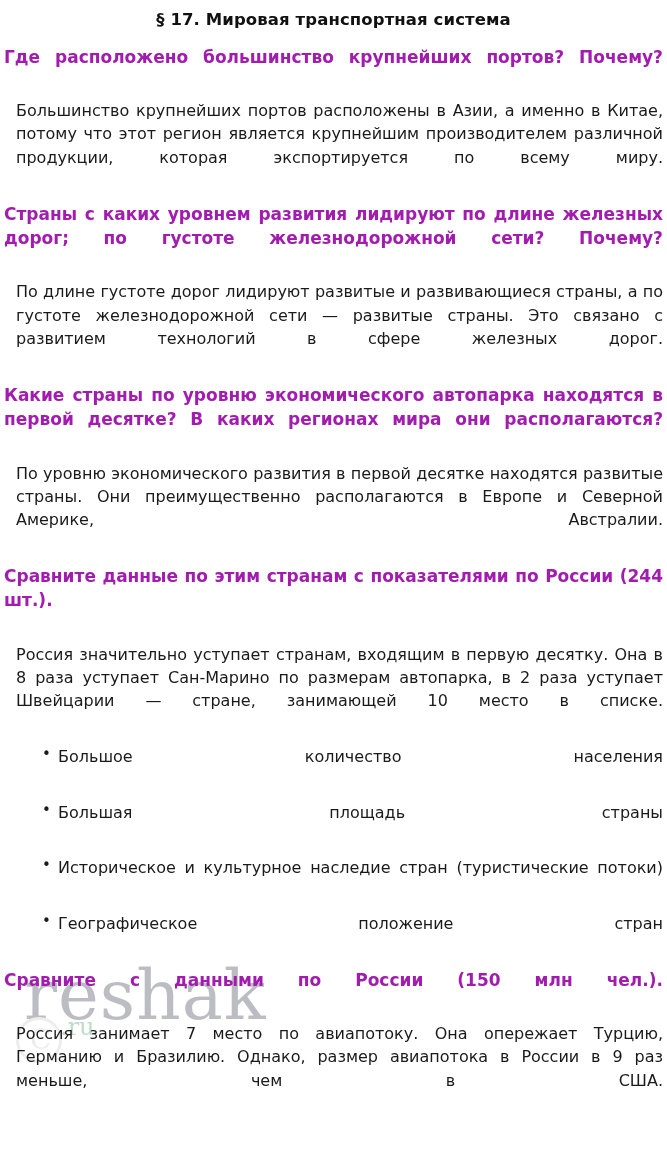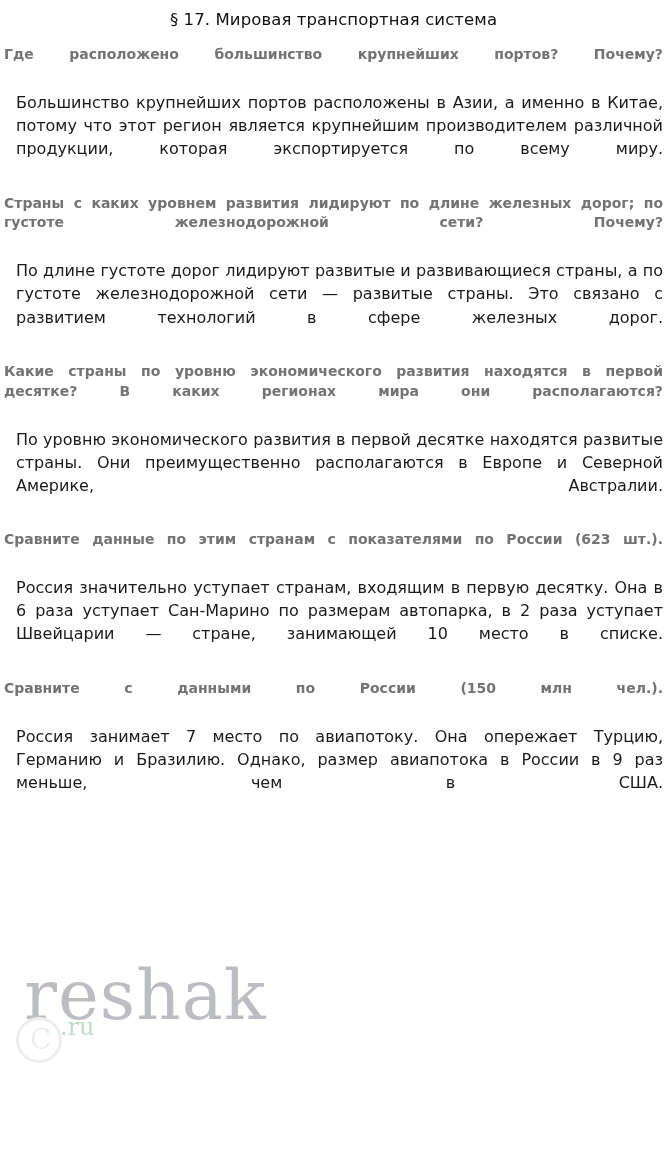--- a/index.html
+++ b/index.html
@@ -24,29 +24,29 @@
   }
   .content {
     position: relative;
     z-index: 2;
     padding: 6px 4px 0 4px;
     box-sizing: border-box;
   }
   .doc-title {
     text-align: center;
     font-size: 16.5px;
-    font-weight: normal;
+    font-weight: bold;
     color: #111;
     margin: 4px 0 16px 0;
     letter-spacing: 0.1px;
   }
   .q {
-    font-size: 14px;
+    font-size: 17px;
     font-weight: bold;
-    color: #737373;
+    color: #a21caf;
     text-align: justify;
     text-justify: inter-word;
     margin: 10px 0 6px 0;
     line-height: 1.42;
   }
   .q::after {
     content: "";
     display: inline-block;
     width: 100%;
   }
@@ -154,24 +154,30 @@
   <div class="content">
 
     <div class="doc-title">§ 17. Мировая транспортная система</div>
 
     <div class="q">Где расположено большинство крупнейших портов? Почему?</div>
     <div class="a">Большинство крупнейших портов расположены в Азии, а именно в Китае, потому что этот регион является крупнейшим производителем различной продукции, которая экспортируется по всему миру.</div>
 
     <div class="q">Страны с каких уровнем развития лидируют по длине железных дорог; по густоте железнодорожной сети? Почему?</div>
     <div class="a">По длине густоте дорог лидируют развитые и развивающиеся страны, а по густоте железнодорожной сети — развитые страны. Это связано с развитием технологий в сфере железных дорог.</div>
 
-    <div class="q">Какие страны по уровню экономического развития находятся в первой десятке? В каких регионах мира они располагаются?</div>
+    <div class="q">Какие страны по уровню экономического автопарка находятся в первой десятке? В каких регионах мира они располагаются?</div>
     <div class="a">По уровню экономического развития в первой десятке находятся развитые страны. Они преимущественно располагаются в Европе и Северной Америке, Австралии.</div>
 
-    <div class="q">Сравните данные по этим странам с показателями по России (623 шт.).</div>
-    <div class="a">Россия значительно уступает странам, входящим в первую десятку. Она в 6 раза уступает Сан-Марино по размерам автопарка, в 2 раза уступает Швейцарии — стране, занимающей 10 место в списке.</div>
+    <div class="q">Сравните данные по этим странам с показателями по России (244 шт.).</div>
+    <div class="a">Россия значительно уступает странам, входящим в первую десятку. Она в 8 раза уступает Сан-Марино по размерам автопарка, в 2 раза уступает Швейцарии — стране, занимающей 10 место в списке.</div>
 
+    <ul class="bullets">
+      <li>Большое количество населения</li>
+      <li>Большая площадь страны</li>
+      <li>Историческое и культурное наследие стран (туристические потоки)</li>
+      <li>Географическое положение стран</li>
+    </ul>
 
     <div class="q">Сравните с данными по России (150 млн чел.).</div>
     <div class="a">Россия занимает 7 место по авиапотоку. Она опережает Турцию, Германию и Бразилию. Однако, размер авиапотока в России в 9 раз меньше, чем в США.</div>
 
   </div>
 </div>
 
 </body></html>

